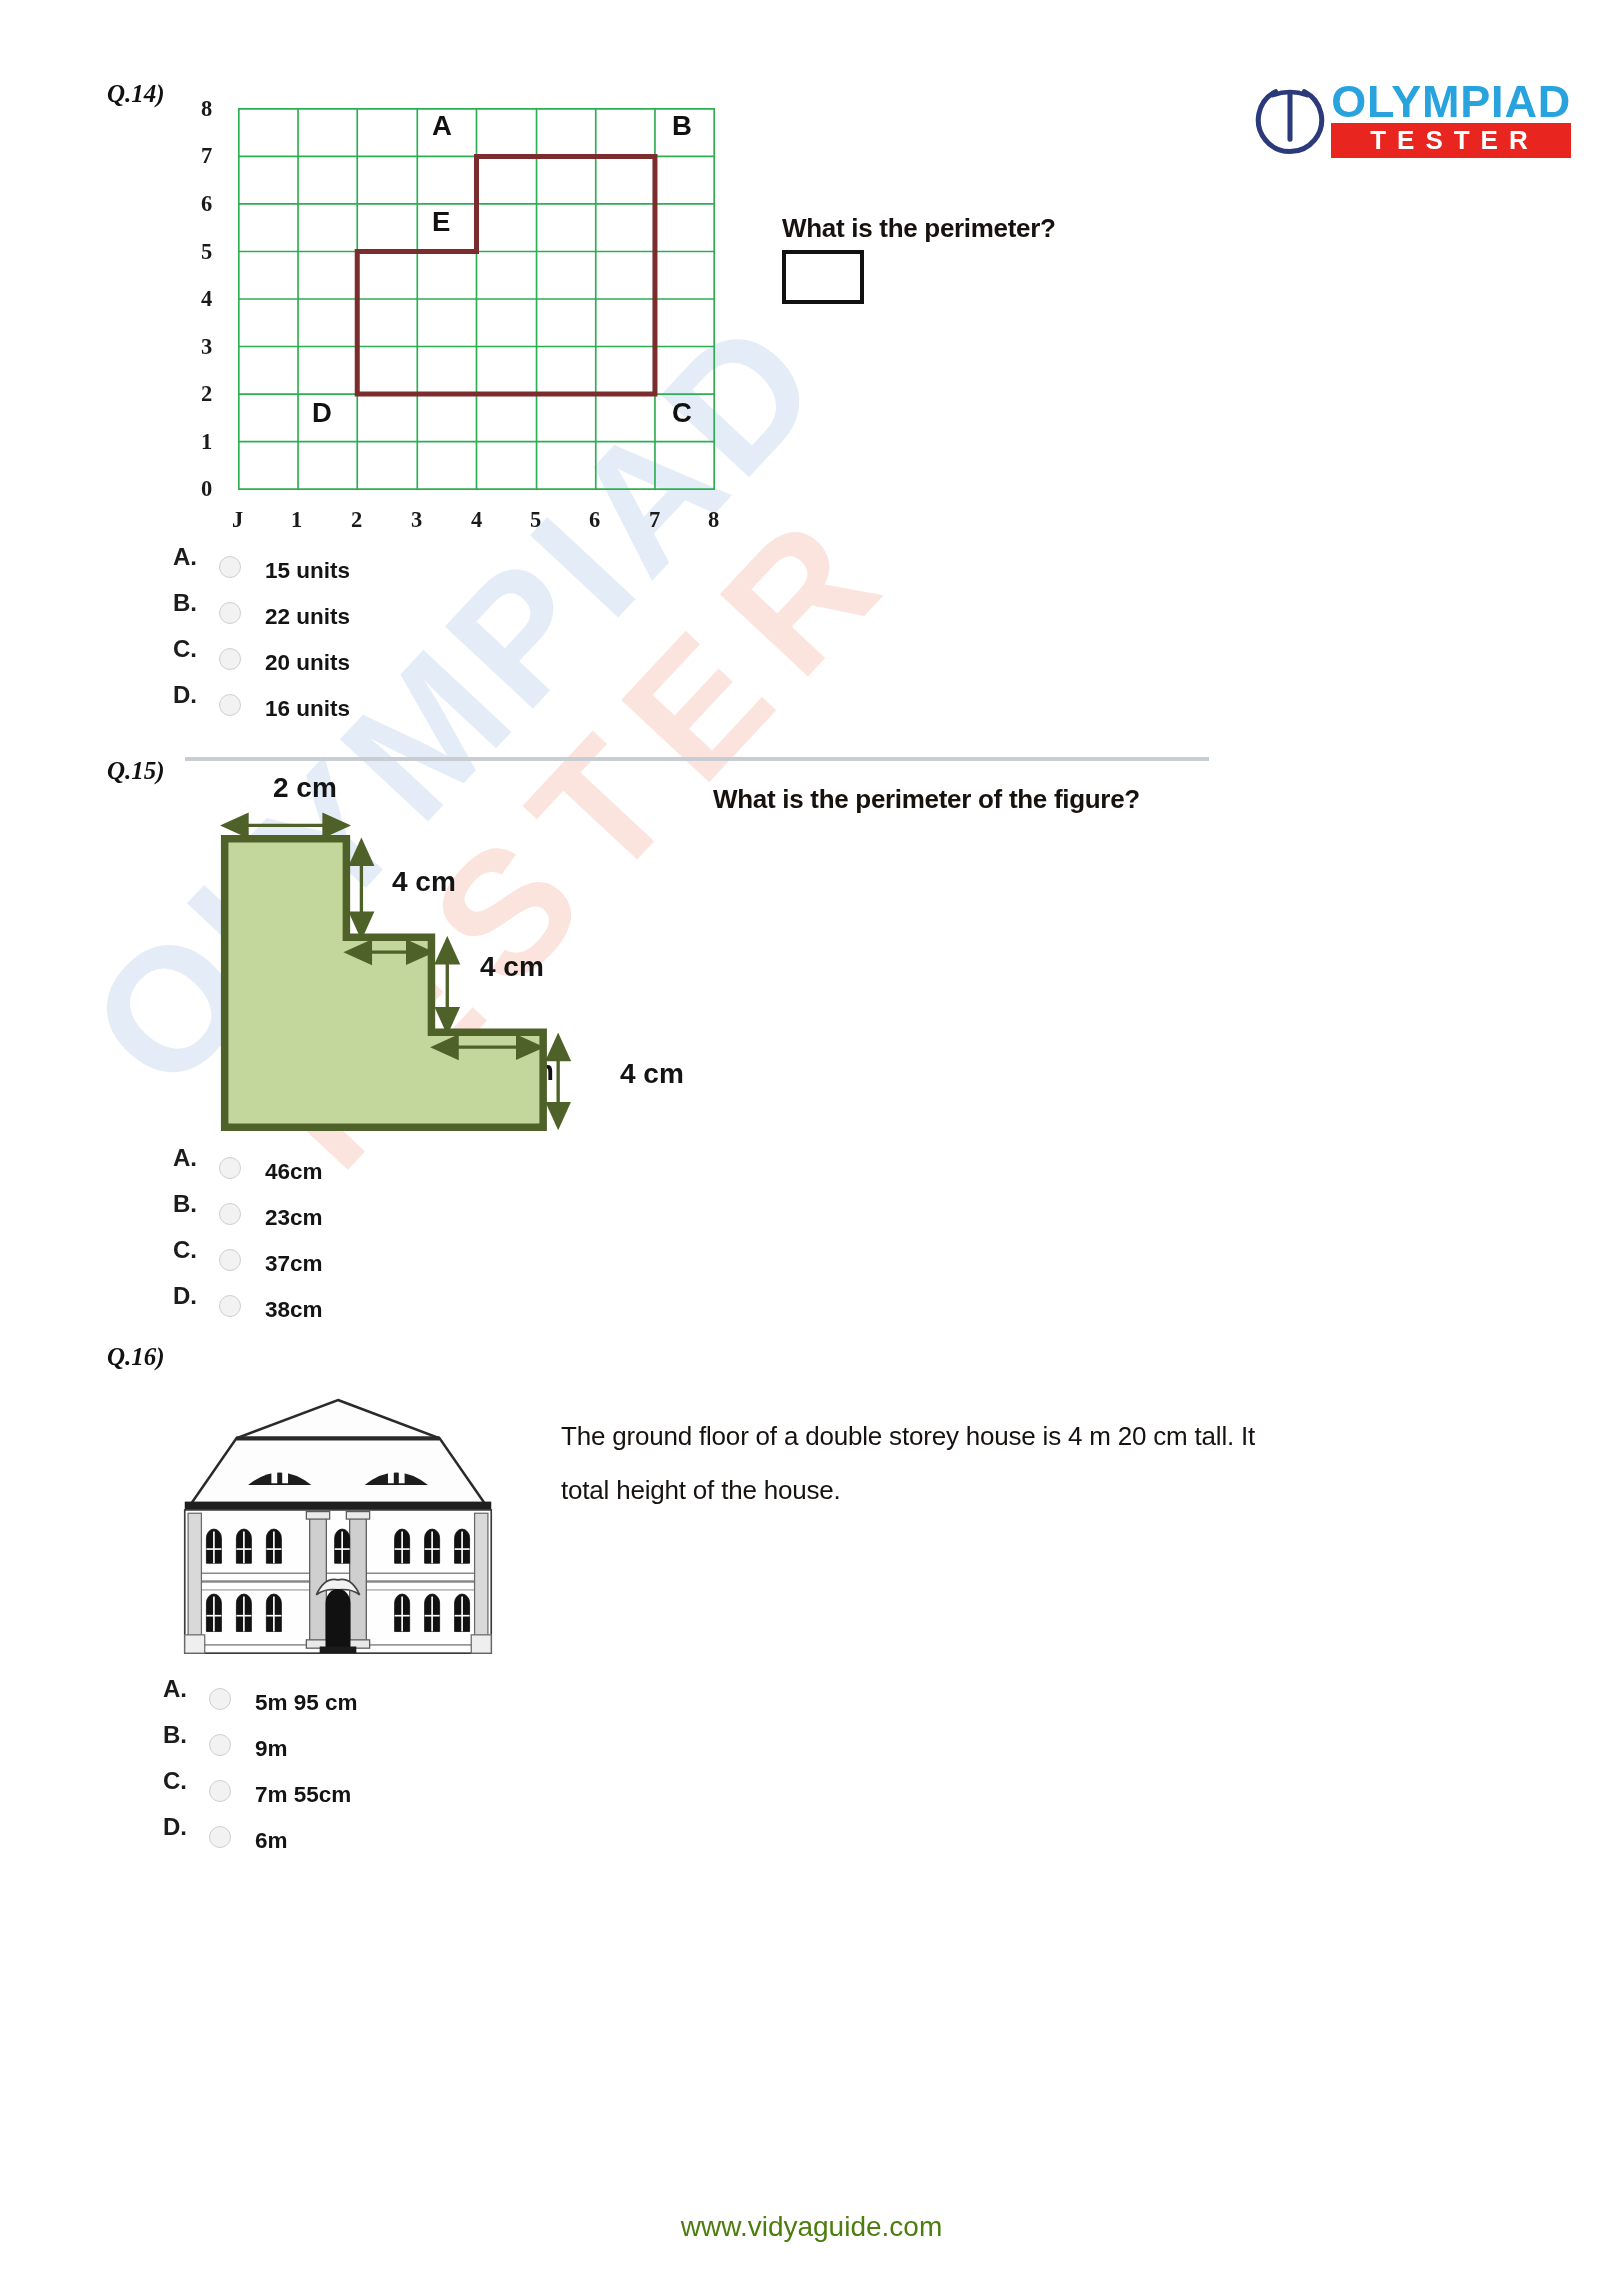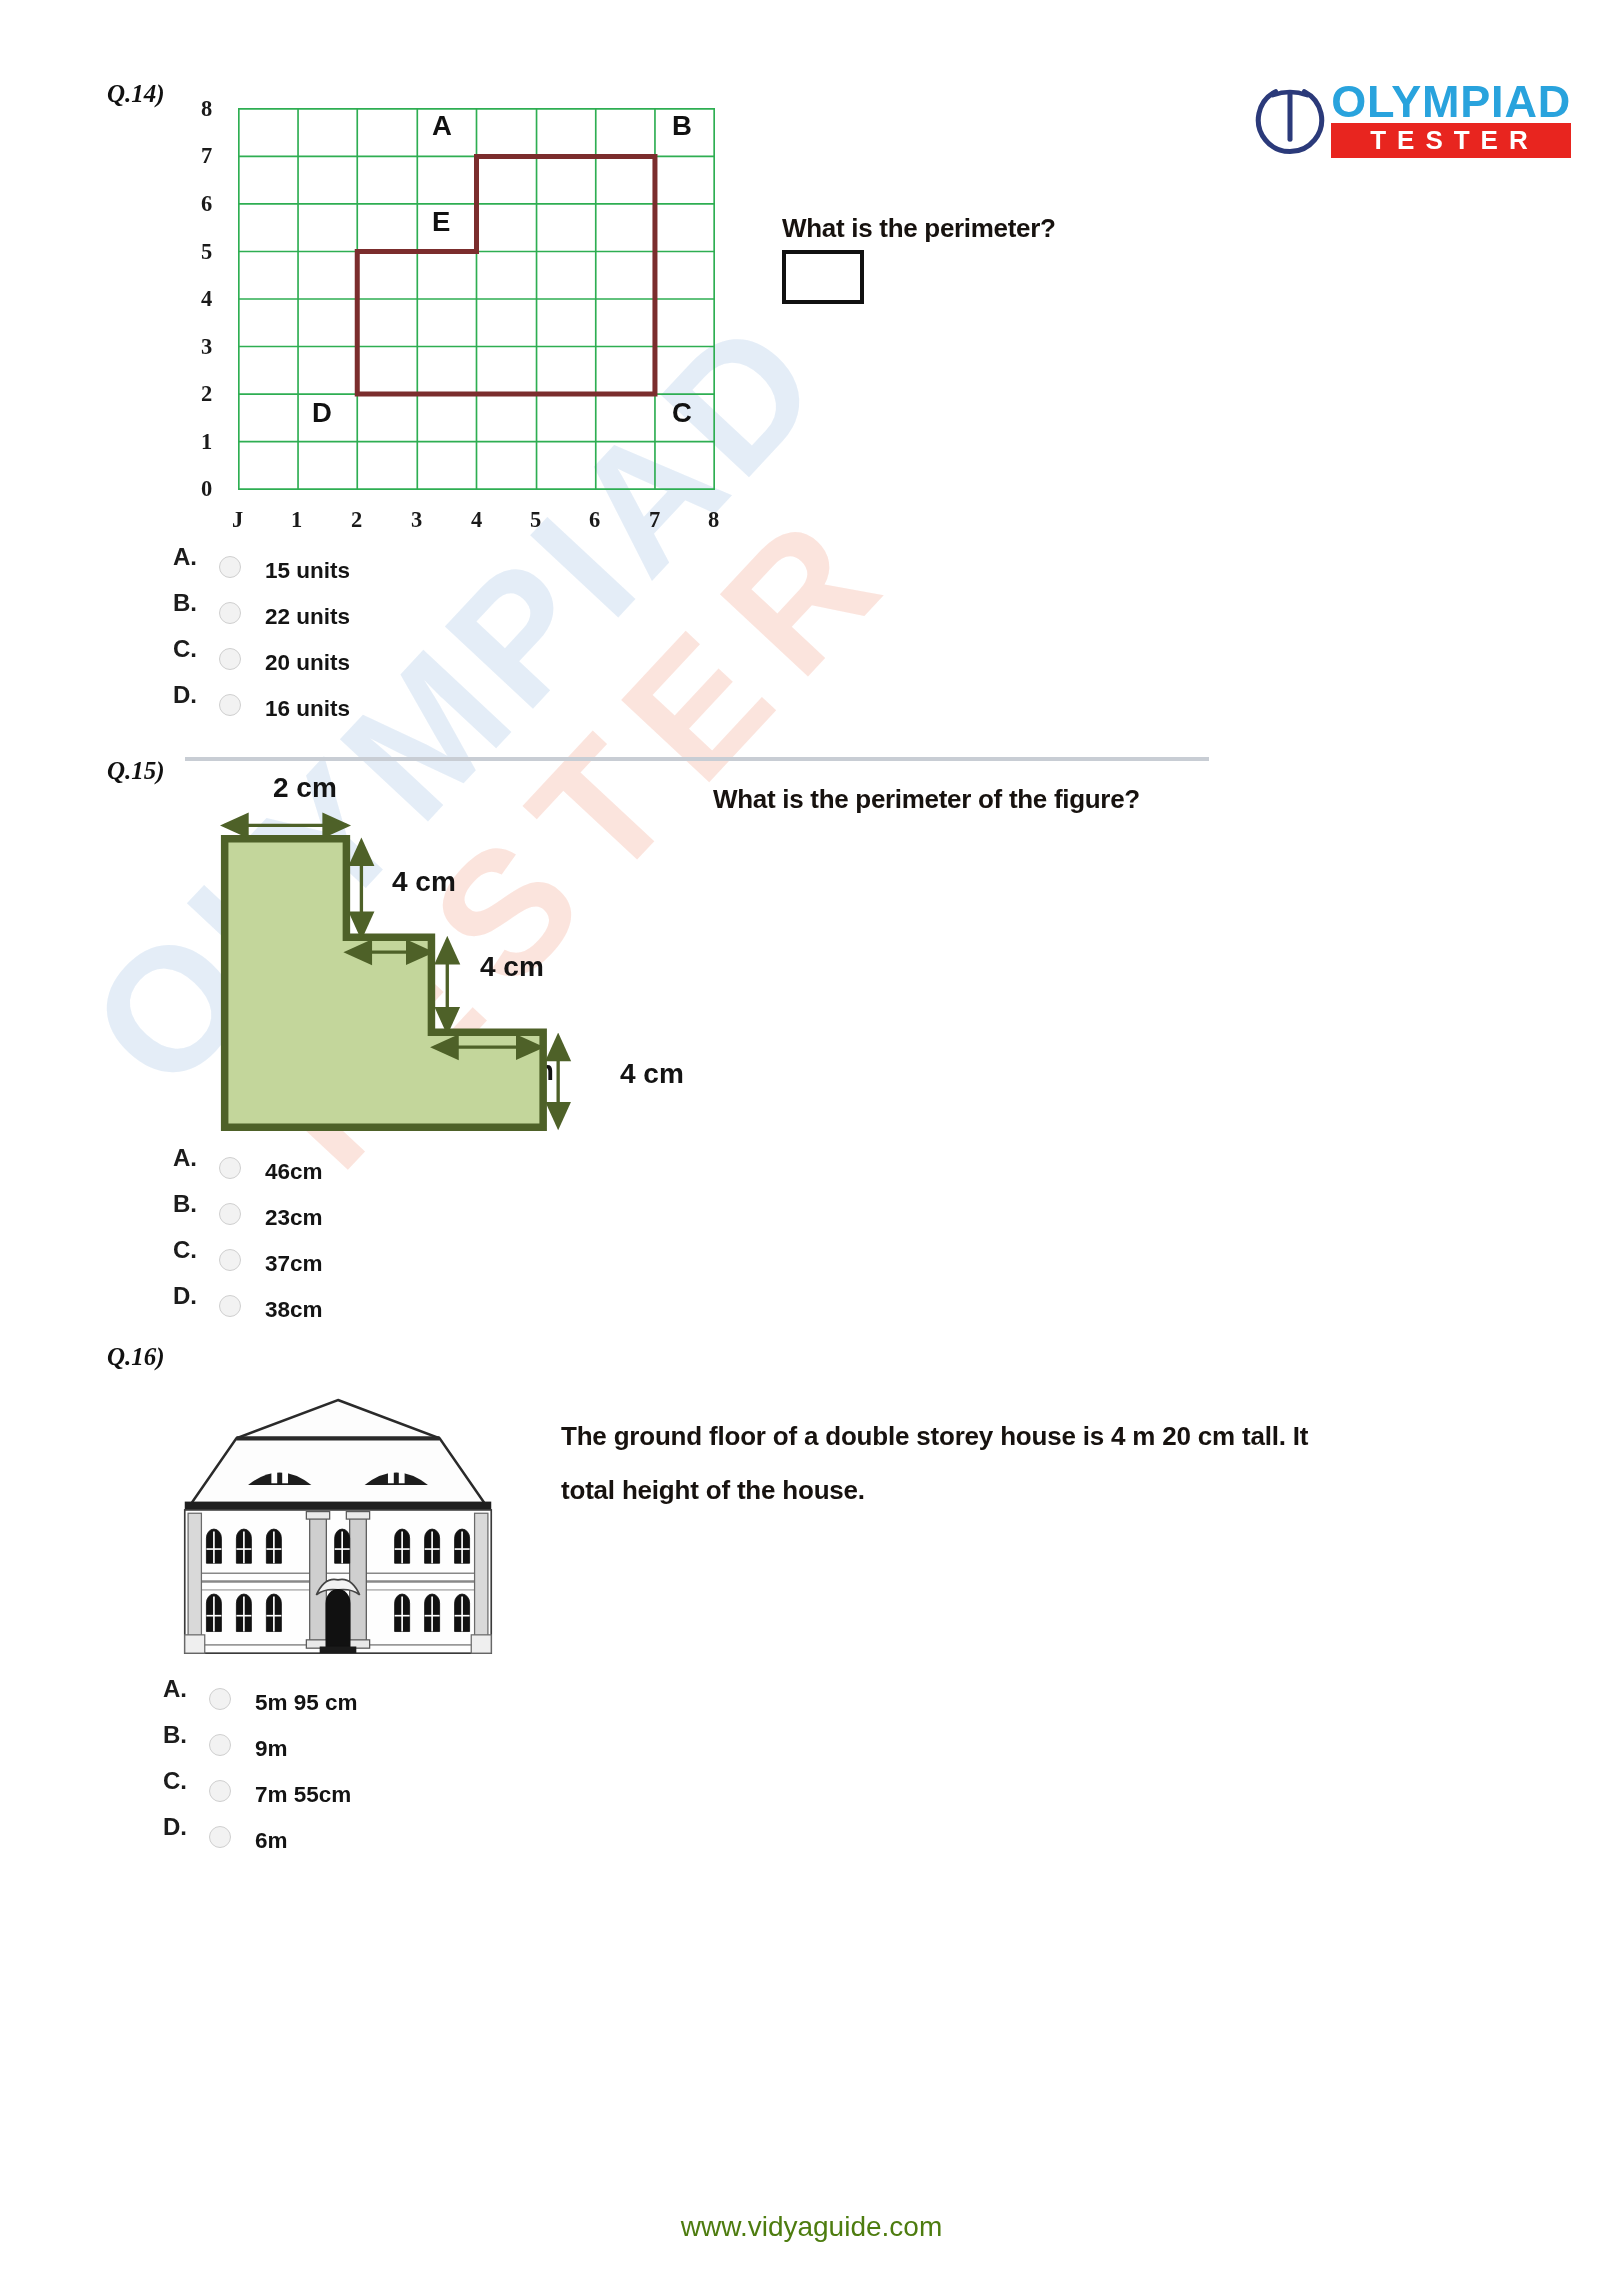--- a/index.html
+++ b/index.html
@@ -120,21 +120,21 @@
     font-weight: bold; font-size: 28px; color: #141414;
     white-space: nowrap;
   }
 
   
   #housefig { position: absolute; left: 146px; top: 1380px; width: 384px; height: 279px; z-index: 2; }
 
   .qbody {
     position: absolute;
     font-family: "Liberation Sans", sans-serif;
-    font-weight: bold; font-size: 26px; color: #17120f;
+    font-weight: normal; font-size: 26px; color: #17120f;
     line-height: 2.07; width: 859px; letter-spacing: -0.2px;
   }
 
   
   #footer {
     position: absolute; left: 0; bottom: 52px; width: 100%;
     text-align: center; z-index: 3;
     font-family: "Liberation Sans", sans-serif;
     font-size: 28px; color: #4d7c0f;
   }

